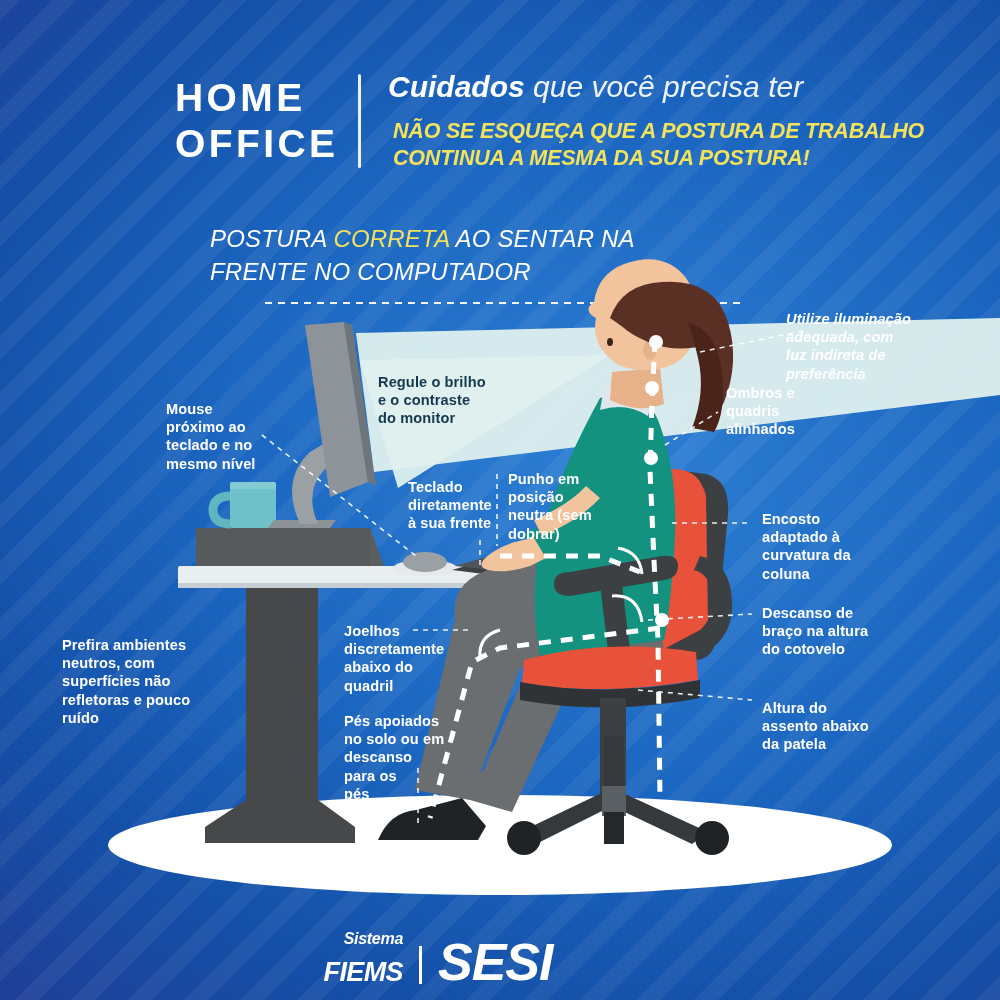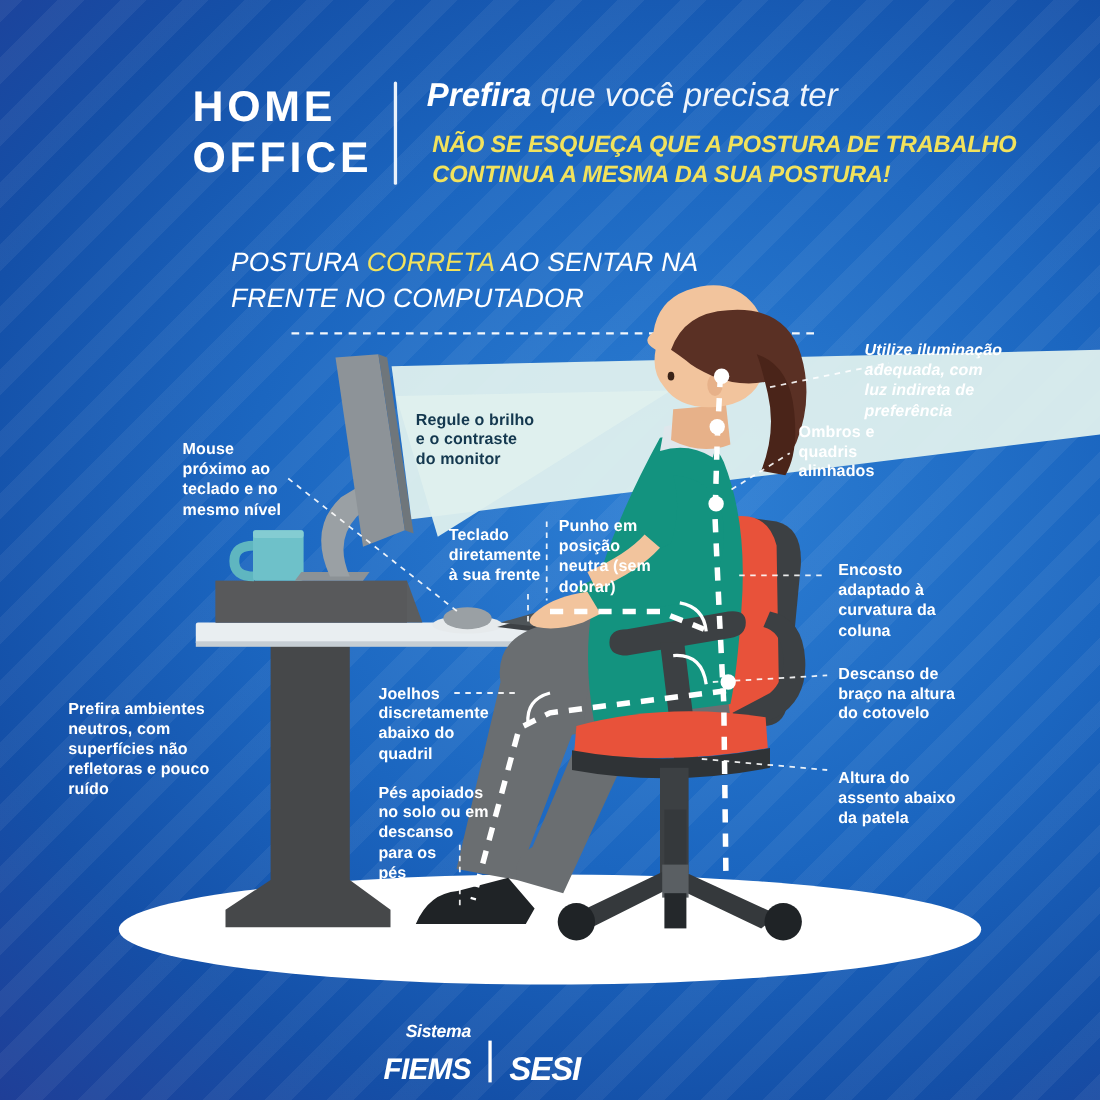--- a/index.html
+++ b/index.html
@@ -78,36 +78,36 @@
   }
   #fiems {
     color:#fff; font-style:italic; font-weight:bold;
     text-align:right; line-height:1;
   }
   #fiems .sys { display:block; font-size:16px; letter-spacing:-0.3px; }
   #fiems .fie { display:block; font-size:27px; letter-spacing:-0.6px; margin-top:12px;}
   #foot-div { width:3px; height:38px; background:#fff; margin-bottom:2px; }
   #sesi {
     color:#fff; font-style:italic; font-weight:bold;
-    font-size:30px; letter-spacing:-1px; line-height:1; margin-bottom:-2px;
+    font-size:52px; letter-spacing:-1px; line-height:1; margin-bottom:-2px;
   }
 </style>
 </head>
 <body>
 
 <div id="poster">
 
   <div id="header">
     <div id="brand">
       <span>HOME</span>
       <span class="l2">OFFICE</span>
     </div>
     <div id="hdr-divider"></div>
     <div id="headline">
-      <span class="hl-strong">Prefira</span><span class="hl-light"> que você precisa ter</span>
+      <span class="hl-strong">Cuidados</span><span class="hl-light"> que você precisa ter</span>
     </div>
     <div id="subhead">
       <span>NÃO SE ESQUEÇA QUE A POSTURA DE TRABALHO</span><br>
       <span>CONTINUA A MESMA DA SUA POSTURA!</span>
     </div>
   </div>
 
   <div id="sectitle">
     <span>POSTURA </span><span class="hi">CORRETA</span><span> AO SENTAR NA</span><br>
     <span>FRENTE NO COMPUTADOR</span>

